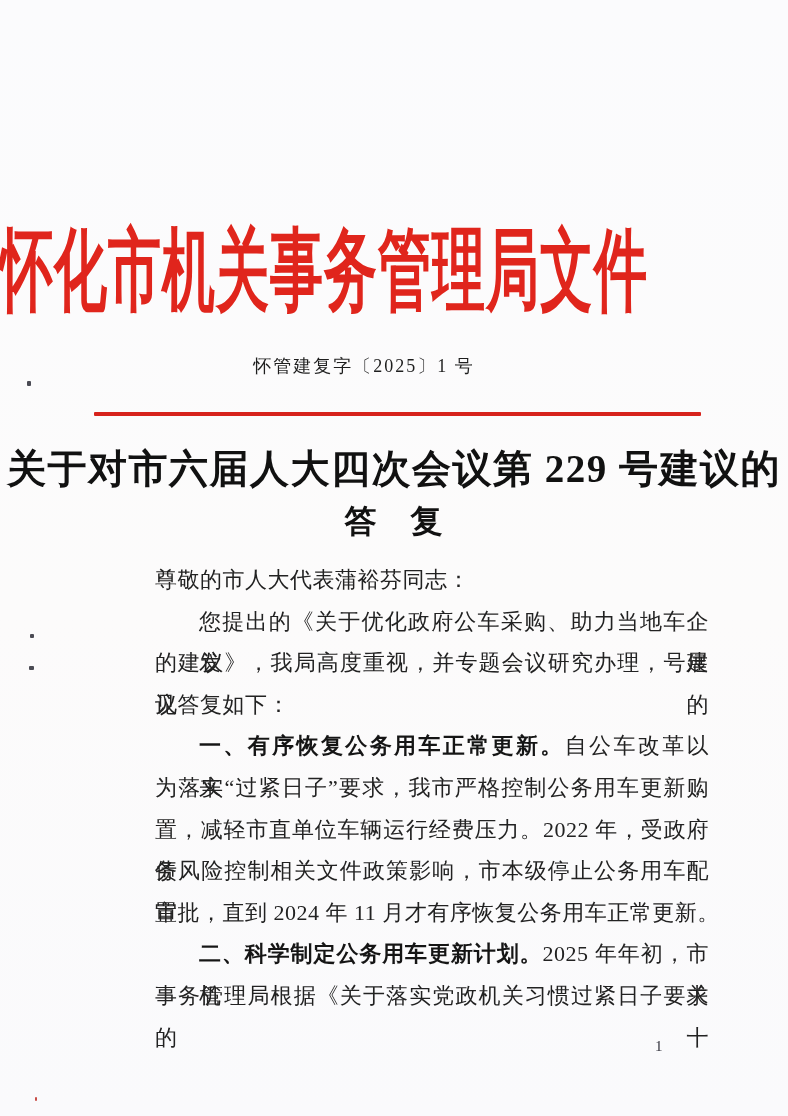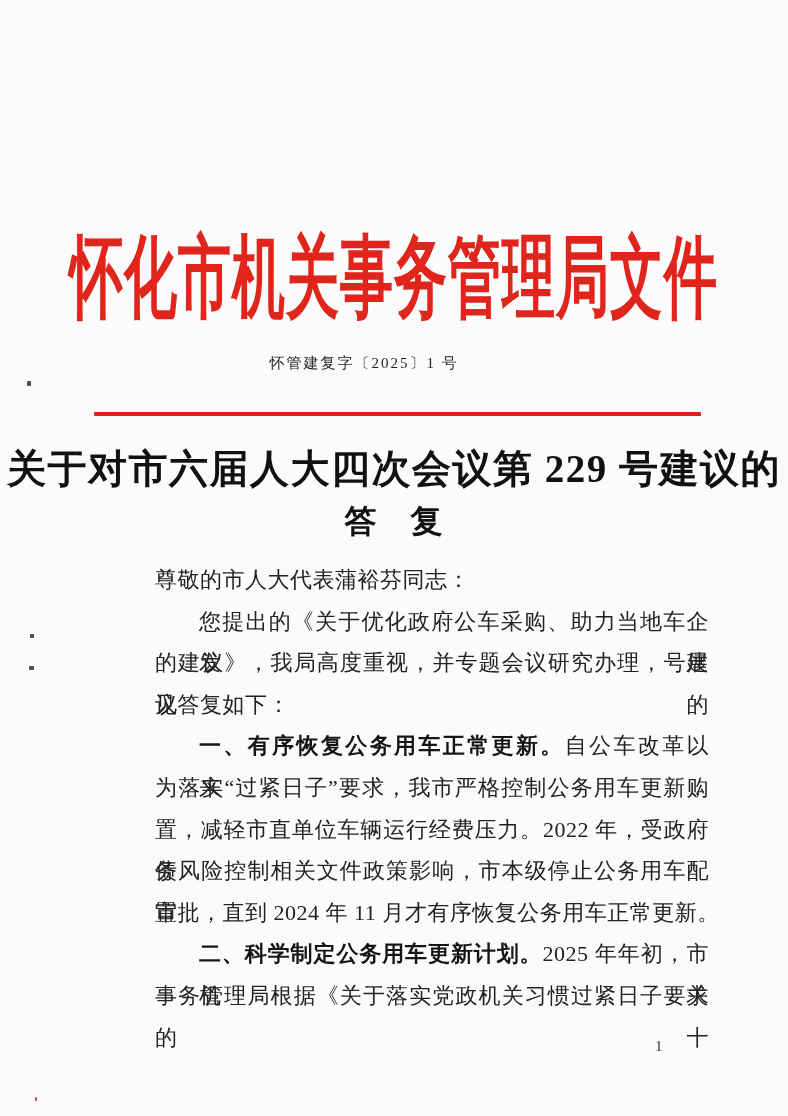--- a/index.html
+++ b/index.html
@@ -11,31 +11,31 @@
   .page{
     position:relative;
     width:788px;height:1116px;
     background:linear-gradient(180deg,#fbfbfd 0%,#fcfbfb 55%,#fafafc 100%);
     overflow:hidden;
     color:#262626;
   }
   
   .agency{
     position:absolute;top:220px;left:0;width:788px;height:100px;
-    text-align:center;line-height:100px;white-space:nowrap;margin-top:7px;
+    line-height:100px;white-space:nowrap;
   }
   .agency .stretch{
     display:inline-block;
     font-size:53px;font-weight:700;letter-spacing:1px;
     transform:scaleY(1.70);transform-origin:50% 50%;
   }
   .docnum{
     position:absolute;top:354px;left:0;width:728px;
     text-align:center;
-    font-size:15px;letter-spacing:2px;color:#1e1e1e;
+    font-size:18px;letter-spacing:2px;color:#1e1e1e;
   }
   .divider{
     position:absolute;top:412px;left:94px;
     width:607px;height:4px;border-radius:1px;
   }
   .doc-title{
     position:absolute;left:0;width:788px;text-align:center;
     font-weight:700;color:#111;white-space:nowrap;
   }
   .doc-title.l1{top:442px;font-size:39px;letter-spacing:1.5px;}

